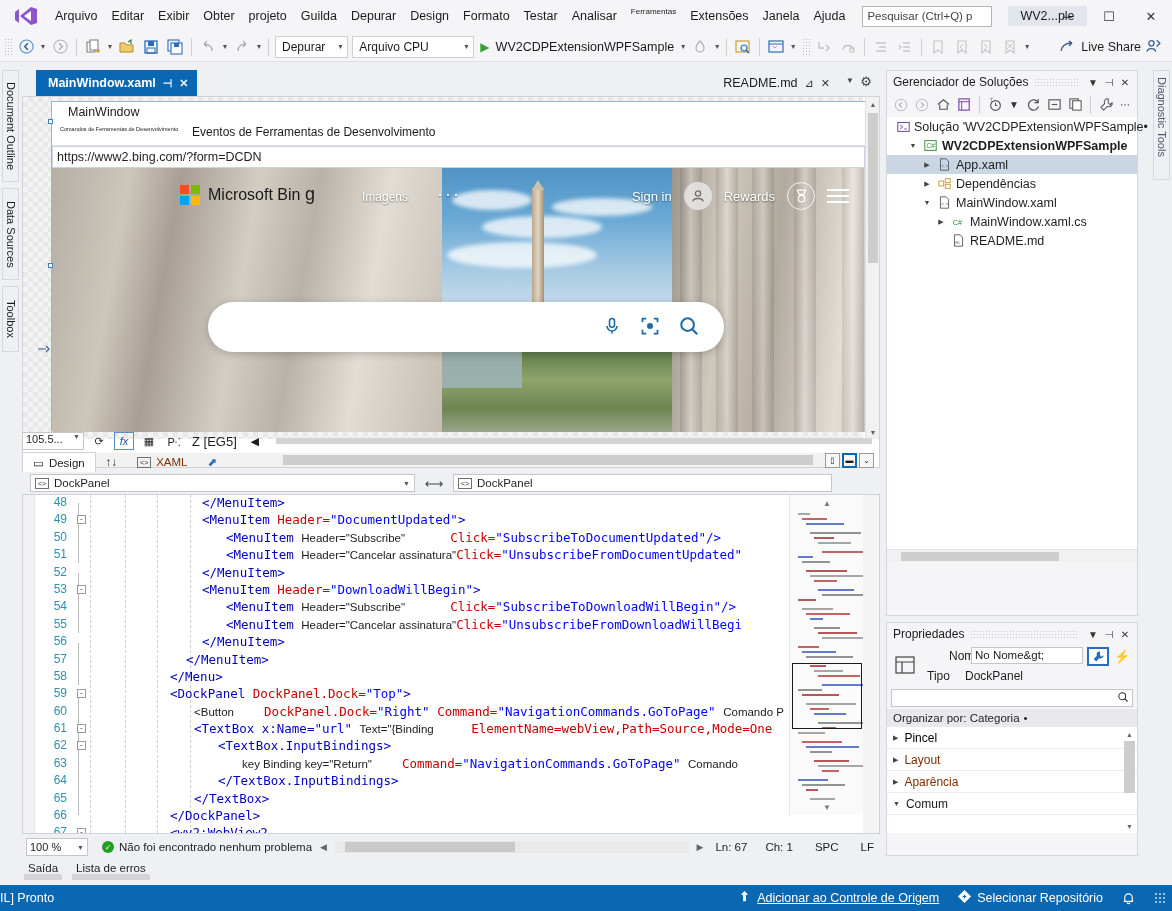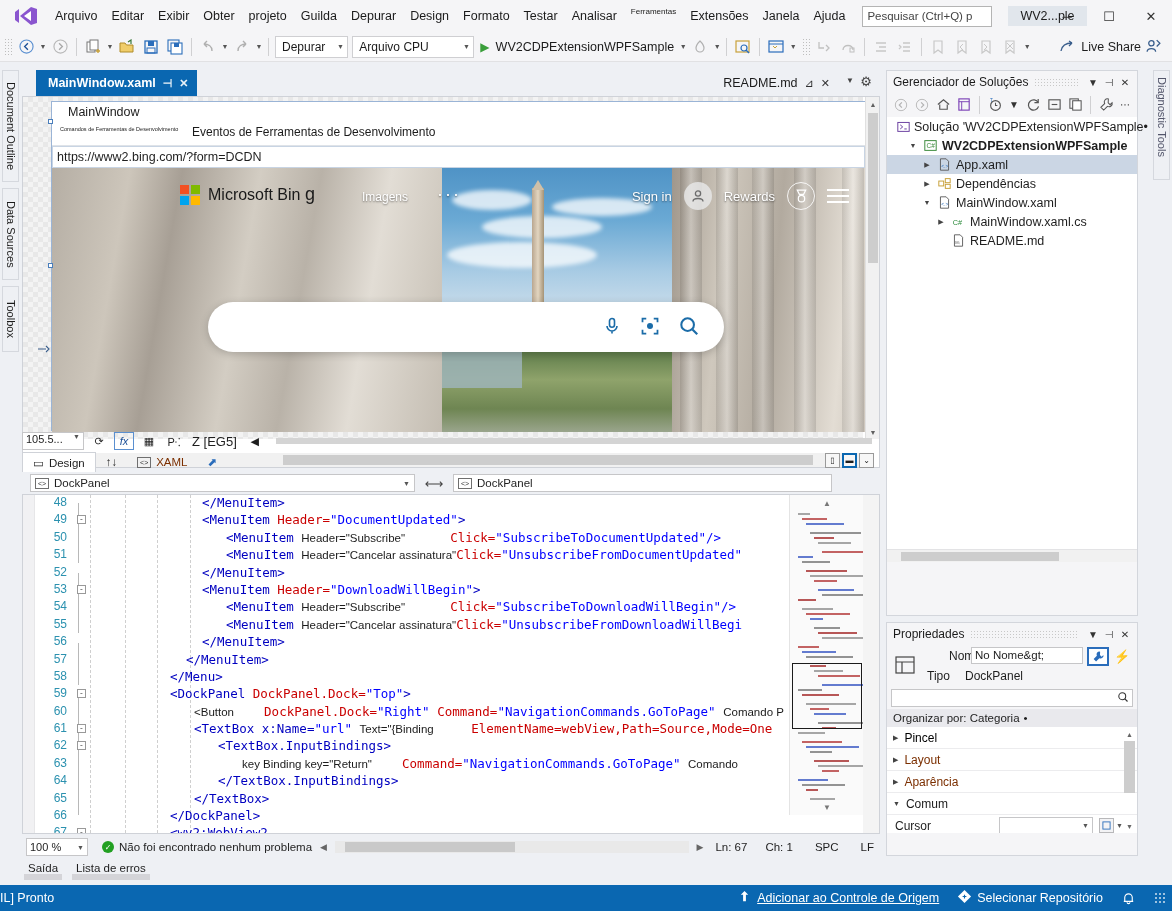--- a/index.html
+++ b/index.html
@@ -911,33 +911,20 @@
             <span style="color: rgb(123, 47, 0);">Layout</span>
           </div>
           <div class="prop-cat">
             <span style="font-size: 7px; color: rgb(68, 68, 68);">▶</span>
             <span style="color: rgb(123, 47, 0);">Aparência</span>
           </div>
           <div class="prop-cat">
             <span style="font-size: 7px; color: rgb(68, 68, 68);">▼</span>
             <span style="color: rgb(27, 27, 27);">Comum</span>
           </div>
-          <div class="prop-row">
-            <span style="width: 104px;">Cursor</span>
-            <span class="prop-field" style="width: 94px;">
-              <span></span>
-              <span style="font-size: 7px; color: rgb(85, 85, 85);">▼</span>
-            </span>
-            <span class="sq-btn" style="margin-left: 6px;">
-              <svg width="9" height="9" viewBox="0 0 10 10">
-                <rect x="1" y="1" width="8" height="8" fill="none" stroke="#2a6dbb"></rect>
-              </svg>
-            </span>
-            <span style="font-size: 7px; color: rgb(85, 85, 85); margin-left: 2px;">▼</span>
-          </div>
         </div>
       <div style="position:absolute;right:2px;top:2px;width:11px;height:10px;display:flex;align-items:center;justify-content:center;font-size:7px;color:#666">▲</div>
       <div style="position:absolute;right:2px;top:14px;width:11px;height:52px;background:#cdcdcd"></div>
       <div style="position:absolute;right:2px;bottom:2px;width:11px;height:10px;display:flex;align-items:center;justify-content:center;font-size:7px;color:#666">▼</div>
     </div>
   </div>
 
   <div class="bottabs">
     <div class="bottab">Saída</div>
     <div class="bottab">Lista de erros</div>

